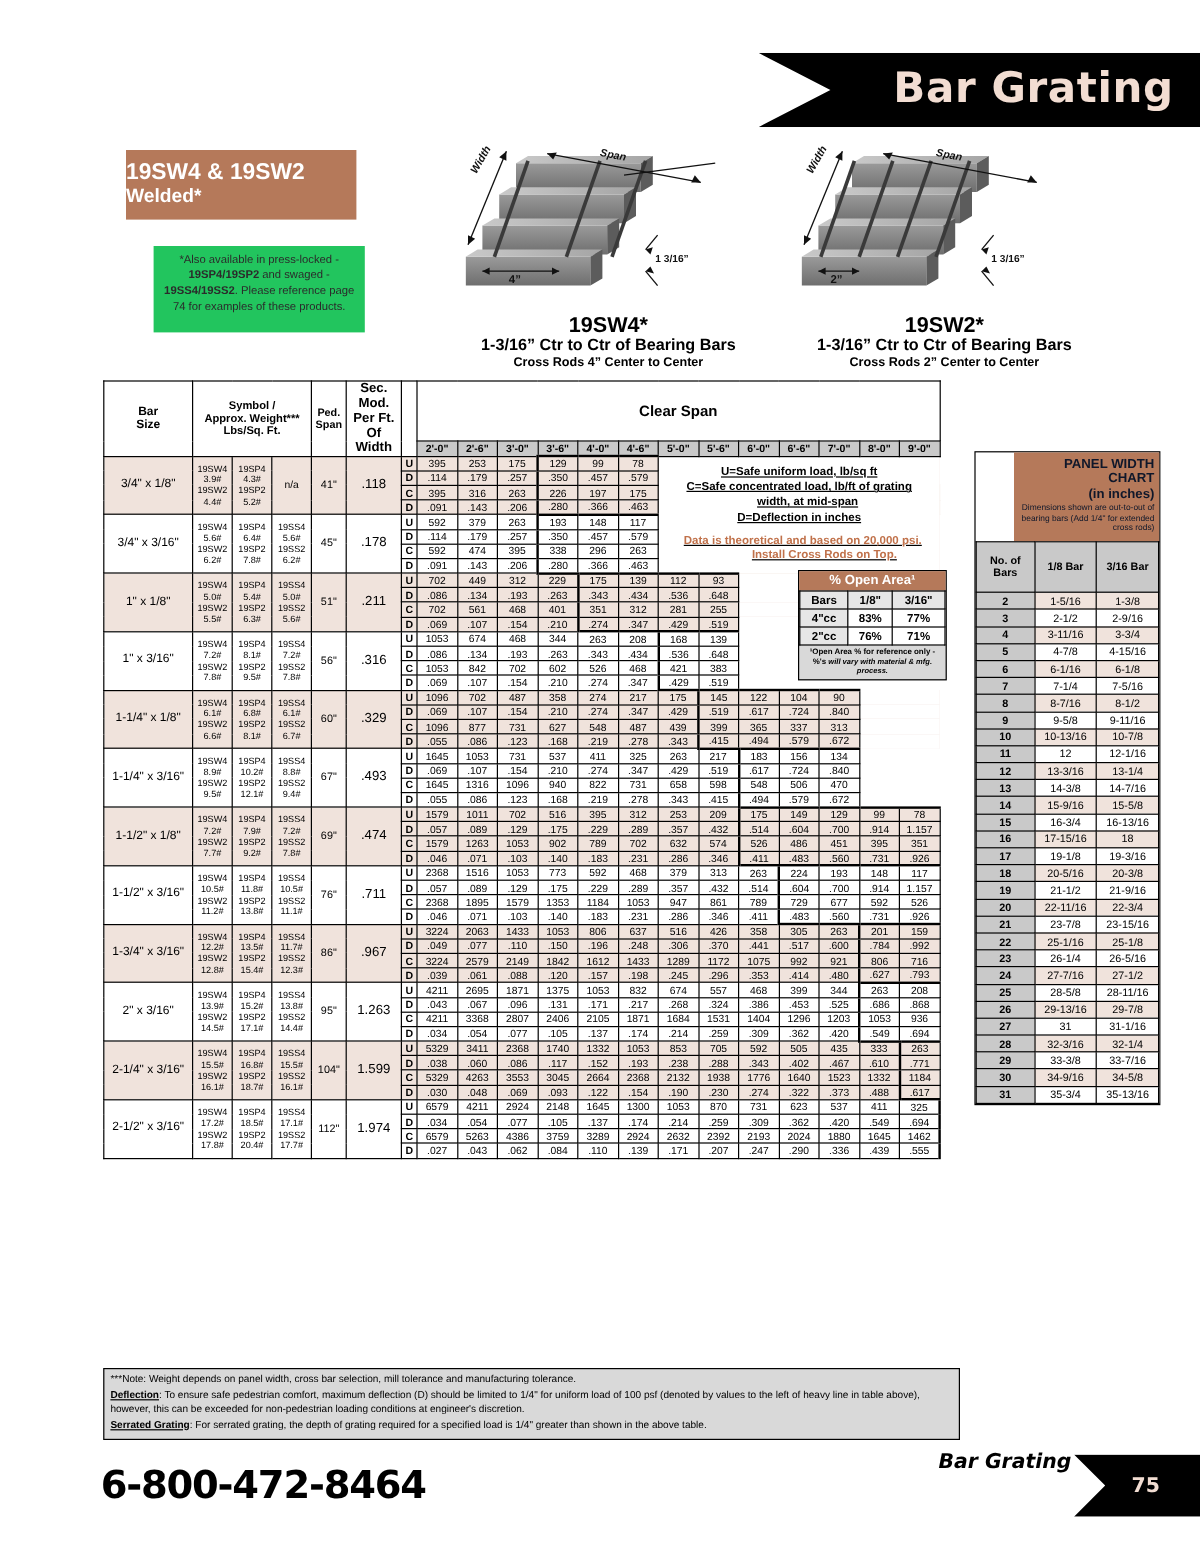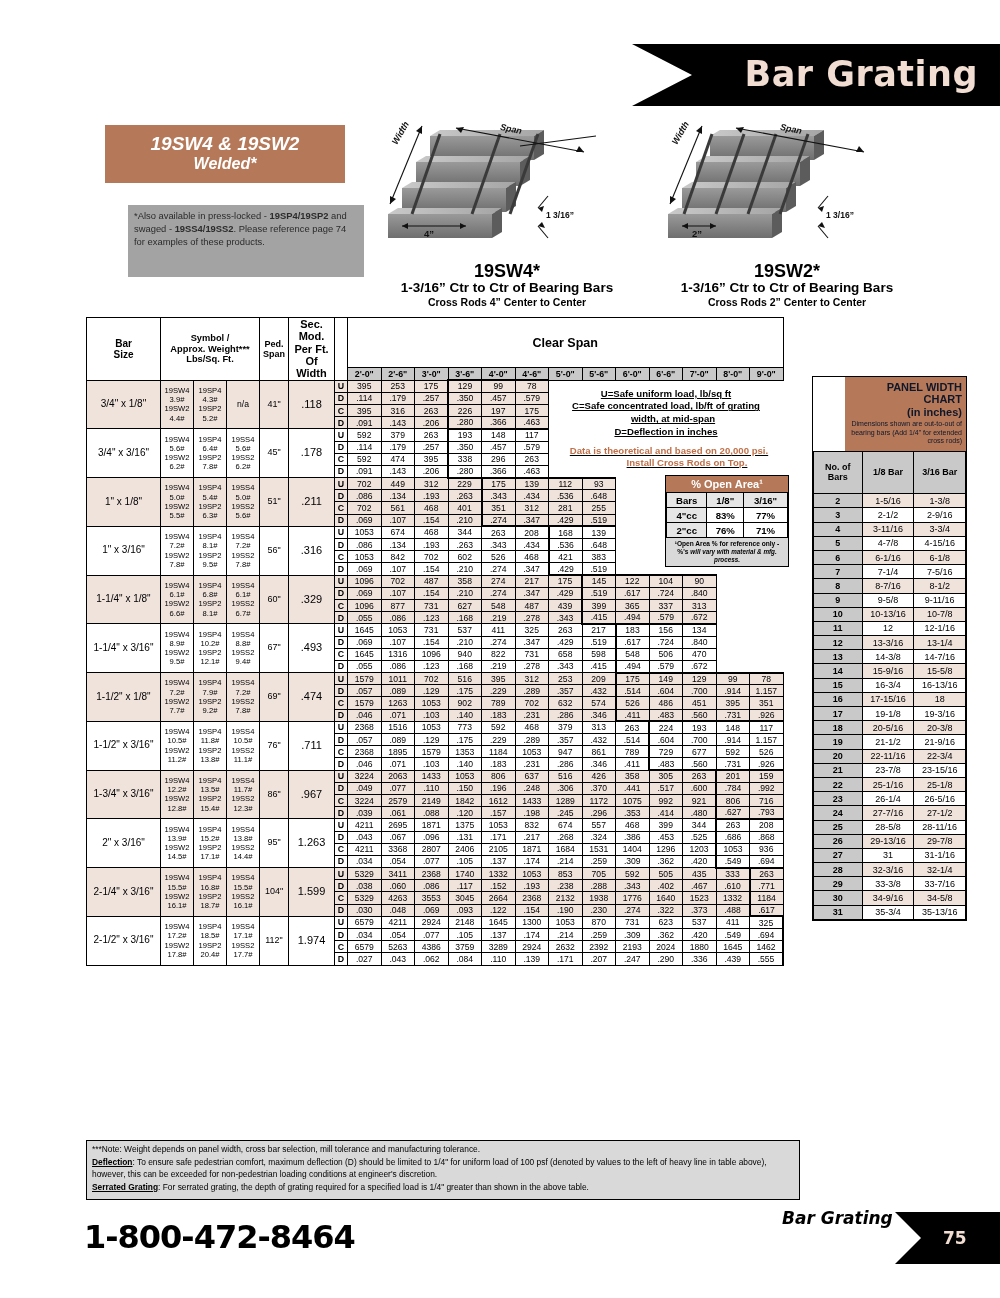--- a/index.html
+++ b/index.html
@@ -20,30 +20,30 @@
     clip-path: polygon(0 0, 60px 50%, 0 100%, 100% 100%, 100% 0);
   }
   #top-banner .btxt {
     position:absolute; right:22px; top:50%; transform:translateY(-52%);
     color:#f2ddd2; font-size:35px; font-weight:bold; letter-spacing:.5px;
     font-family:"DejaVu Sans", sans-serif;
   }
 
   
   #title-block {
-    position:absolute; left:105px; top:125px; width:240px; height:58px;
-    background:#b5795a; color:#fff; text-align:center;
-    display:flex; flex-direction:column; justify-content:center;font-style:italic;
+    position:absolute; left:105px; top:125px; width:192px; height:58px;
+    background:#b5795a; color:#fff; 
+    display:flex; flex-direction:column; justify-content:center;
   }
   #title-block .l1 { font-size:19px; font-weight:bold; line-height:1.1; }
   #title-block .l2 { font-size:16px; font-weight:bold; line-height:1.15; }
 
   #note-block {
-    position:absolute; left:128px; top:205px; width:236px; height:72px;
-    background:#a3a3a3; color:#2b2b2b; 
+    position:absolute; left:128px; top:205px; width:176px; height:72px;
+    background:#22c55e; color:#2b2b2b; text-align:center;
     font-size:9.4px; line-height:1.38; padding:5px 6px;
   }
   #note-block b { font-weight:bold; }
 
   
   .illus { position:absolute; }
   .illus .cap1 { text-align:center; font-size:18px; font-weight:bold; line-height:1; }
   .illus .cap2 { text-align:center; font-size:13.5px; font-weight:bold; line-height:1.15; }
   .illus .cap3 { text-align:center; font-size:10.5px; font-weight:bold; line-height:1.2; }
   .lbl { position:absolute; font-size:9px; font-weight:bold; font-style:italic; color:#111; }
@@ -1261,18 +1261,18 @@
       </tbody>
   </table>
 </div>
 
 <div id="footnotes">
   <div class="fn">***Note: Weight depends on panel width, cross bar selection, mill tolerance and manufacturing tolerance.</div>
   <div class="fn"><u>Deflection</u><span>:  To ensure safe pedestrian comfort, maximum deflection (D) should be limited to 1/4" for uniform load of 100 psf (denoted by values to the left of heavy line in table above), however, this can be exceeded for non-pedestrian loading conditions at engineer's discretion.</span></div>
   <div class="fn"><u>Serrated Grating</u><span>:  For serrated grating, the depth of grating required for a specified load is 1/4" greater than shown in the above table.</span></div>
 </div>
 
-<div id="phone">1-800-472-8464</div>
+<div id="phone">6-800-472-8464</div>
 <div id="foot-label">Bar Grating</div>
 <div id="foot-banner">
   <div class="chev2"></div>
   <div class="pnum">75</div>
 </div>
 
 </body></html>

